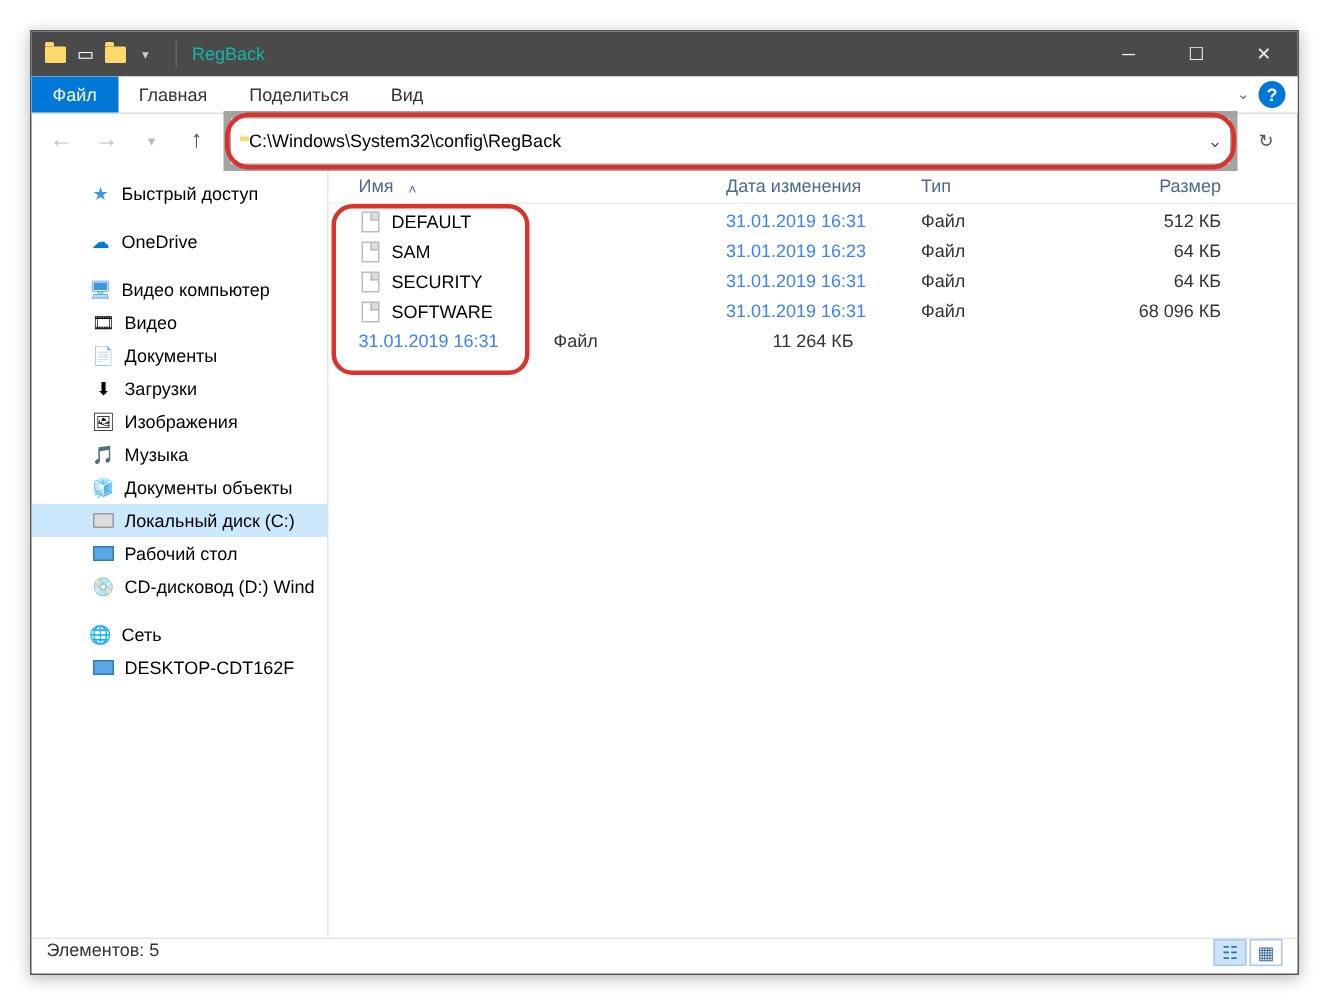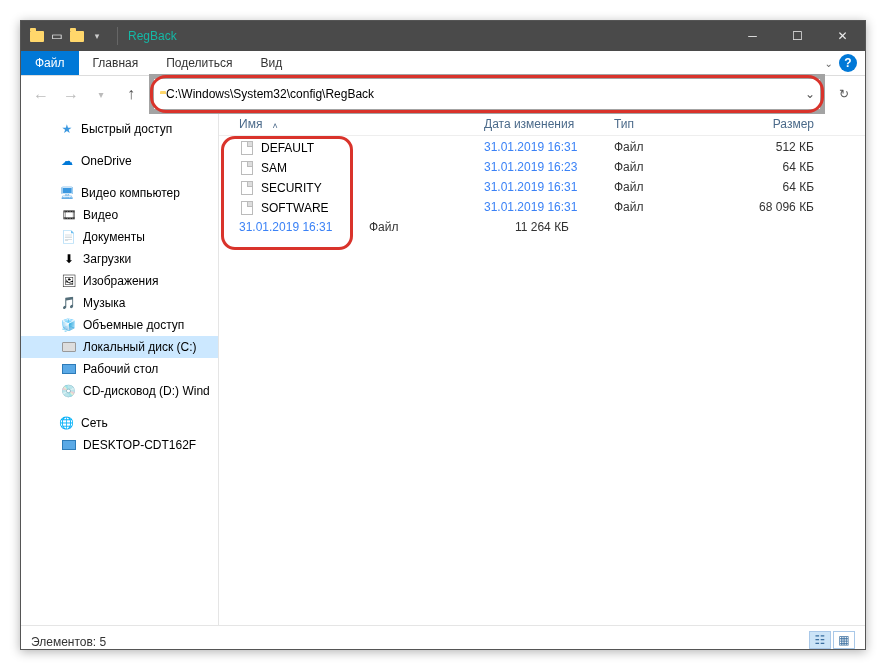--- a/index.html
+++ b/index.html
@@ -55,21 +55,21 @@
 .files{padding:4px 0 4px 20px;position:relative}
 .file-row{display:flex;align-items:flex-start;height:20px}
 .file-name{width:245px;display:flex;align-items:center;gap:6px}
 .file-icon{width:16px;height:16px;display:inline-flex;align-items:center;justify-content:center}
 .doc-i{width:12px;height:14px;background:#fff;border:1px solid #bbb;position:relative}
 .doc-i::after{content:"";position:absolute;top:0;right:0;width:4px;height:4px;background:#ddd;border-left:1px solid #bbb;border-bottom:1px solid #bbb}
 .file-date{width:130px;color:#3b82f6}
 .file-type{width:100px;color:#333}
 .file-size{width:120px;text-align:right;padding-right:20px;color:#333}
 .file-highlight{position:absolute;border:3px solid #d9332b;border-radius:14px;pointer-events:none;left:2px;top:0;width:132px;height:114px}
-.statusbar{height:24px;border-top:1px solid #e5e5e5;display:flex;align-items:flex-end;padding:0 10px;color:#333}
+.statusbar{height:24px;border-top:1px solid #e5e5e5;display:flex;align-items:flex-start;padding:0 10px;color:#333}
 .view-btns{margin-left:auto;display:flex;gap:2px}
 .vbtn{width:22px;height:18px;border:1px solid #a9c8e8;display:flex;align-items:center;justify-content:center;color:#3b6fa0}
 .vbtn.active{background:#cce4f7}
 </style>
 </head>
 <body>
 
 <div class="window">
 
   <div class="titlebar">
@@ -151,21 +151,21 @@
       <div class="tree-item l2">
           <span class="tree-icon">🖼</span>
           <span>Изображения</span>
         </div>
       <div class="tree-item l2">
           <span class="tree-icon">🎵</span>
           <span>Музыка</span>
         </div>
       <div class="tree-item l2">
           <span class="tree-icon">🧊</span>
-          <span>Объемные доступ</span>
+          <span>Документы объекты</span>
         </div>
       <div class="tree-item l2 selected">
           <span class="tree-icon">
             <span class="drive"></span>
           </span>
           <span>Локальный диск (C:)</span>
         </div>
       <div class="tree-item l2">
           <span class="tree-icon">
             <span class="monitor"></span>

